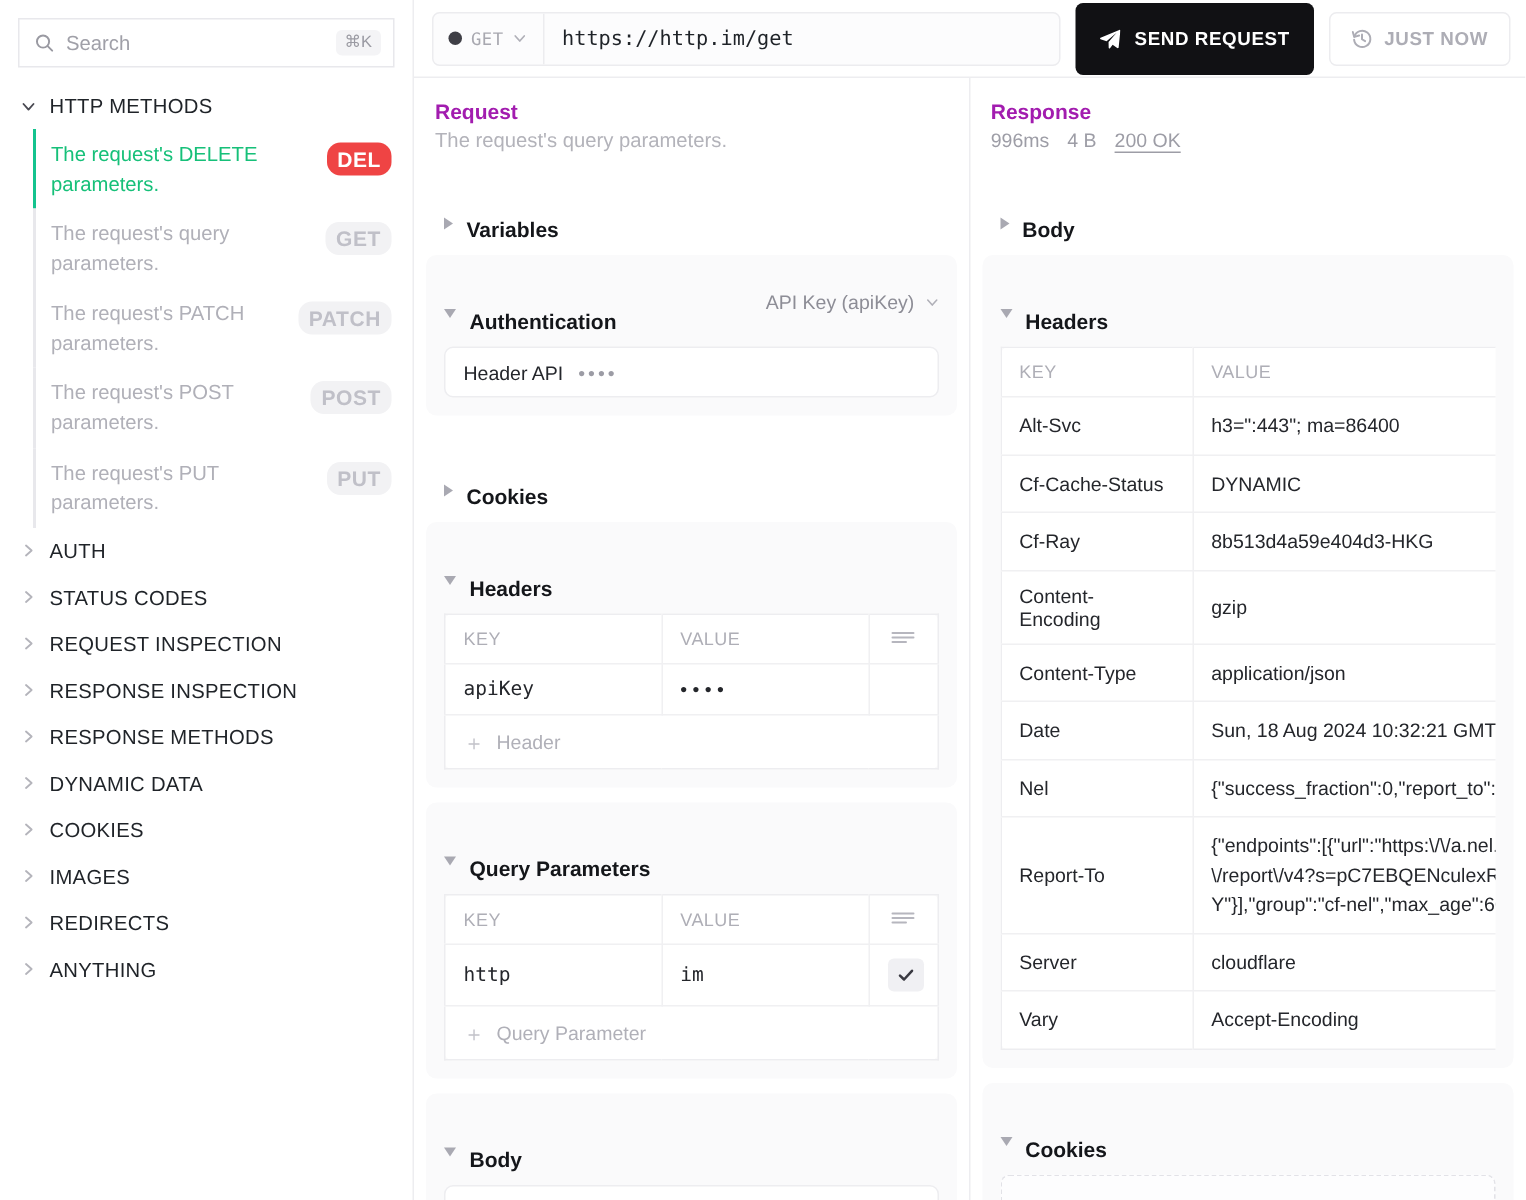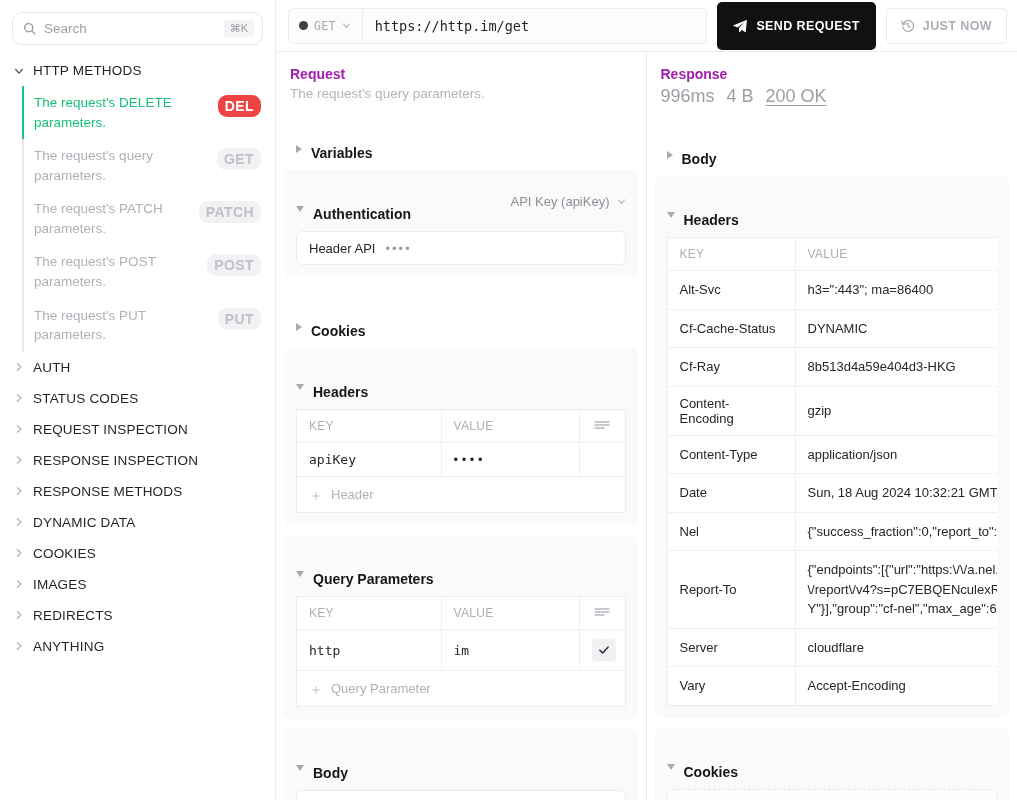--- a/index.html
+++ b/index.html
@@ -16,21 +16,21 @@
   .sidebar {
     width: 276px; height: 800px;
     border-right: 1px solid #ededf0;
     background: #fff;
     display: flex; flex-direction: column;
     flex: 0 0 276px;
   }
   .search-wrap { padding: 12px 12px 0 12px; }
   .search-box {
     display: flex; align-items: center; gap: 8px;
-    height: 33px; border: 1px solid #e8e8ec; border-radius: 10px;
+    height: 33px; border: 1px solid #e8e8ec; border-radius: 0;
     padding: 0 8px 0 10px; background: #fff;
   }
   .search-icon { width: 13px; height: 13px; flex: 0 0 13px; color: #9a9aa2; }
   .search-ph { flex: 1; font-size: 13.5px; color: #a0a0a8; }
   .kbd {
     font-size: 11px; color: #9a9aa2; background: #f4f4f6;
     border-radius: 4px; padding: 3px 6px; line-height: 1;
   }
   .nav { padding: 10px 0 0 0; overflow: hidden; }
   .group-head {
@@ -104,21 +104,21 @@
   .plane { width: 14px; height: 14px; }
   .hist { width: 14px; height: 14px; }
 
   .panes { flex: 1; display: flex; min-height: 0; }
   .pane { flex: 1 1 50%; min-width: 0; overflow: hidden; }
   .pane-req { border-right: 1px solid #ededf0; }
 
   .pane-head { padding: 14px 14px 8px 14px; }
   .pane-title { font-size: 14px; font-weight: bold; color: #a21caf; }
   .pane-sub { font-size: 13.5px; color: #b3b3ba; margin-top: 4px; }
-  .pane-meta { display: flex; align-items: flex-end; gap: 12px; margin-top: 4px; font-size: 18px; color: #9d9da6; }
+  .pane-meta { display: flex; align-items: flex-end; gap: 12px; margin-top: 4px; font-size: 13px; color: #9d9da6; }
   .pane-meta .status { text-decoration: underline; text-underline-offset: 3px; }
 
   .sec { margin: 0 8px 0 8px; }
   .sec-open { background: #fafafb; border-radius: 7px; padding-bottom: 12px; margin-bottom: 10px; }
   .sec-head {
     display: flex; align-items: center; justify-content: space-between;
     padding: 11px 12px 9px 12px; cursor: pointer;
   }
   .sec-head-left { display: flex; align-items: flex-start; gap: 9px; margin-top: 25px; }
   .tri { width: 0; height: 0; flex: 0 0 auto; }

